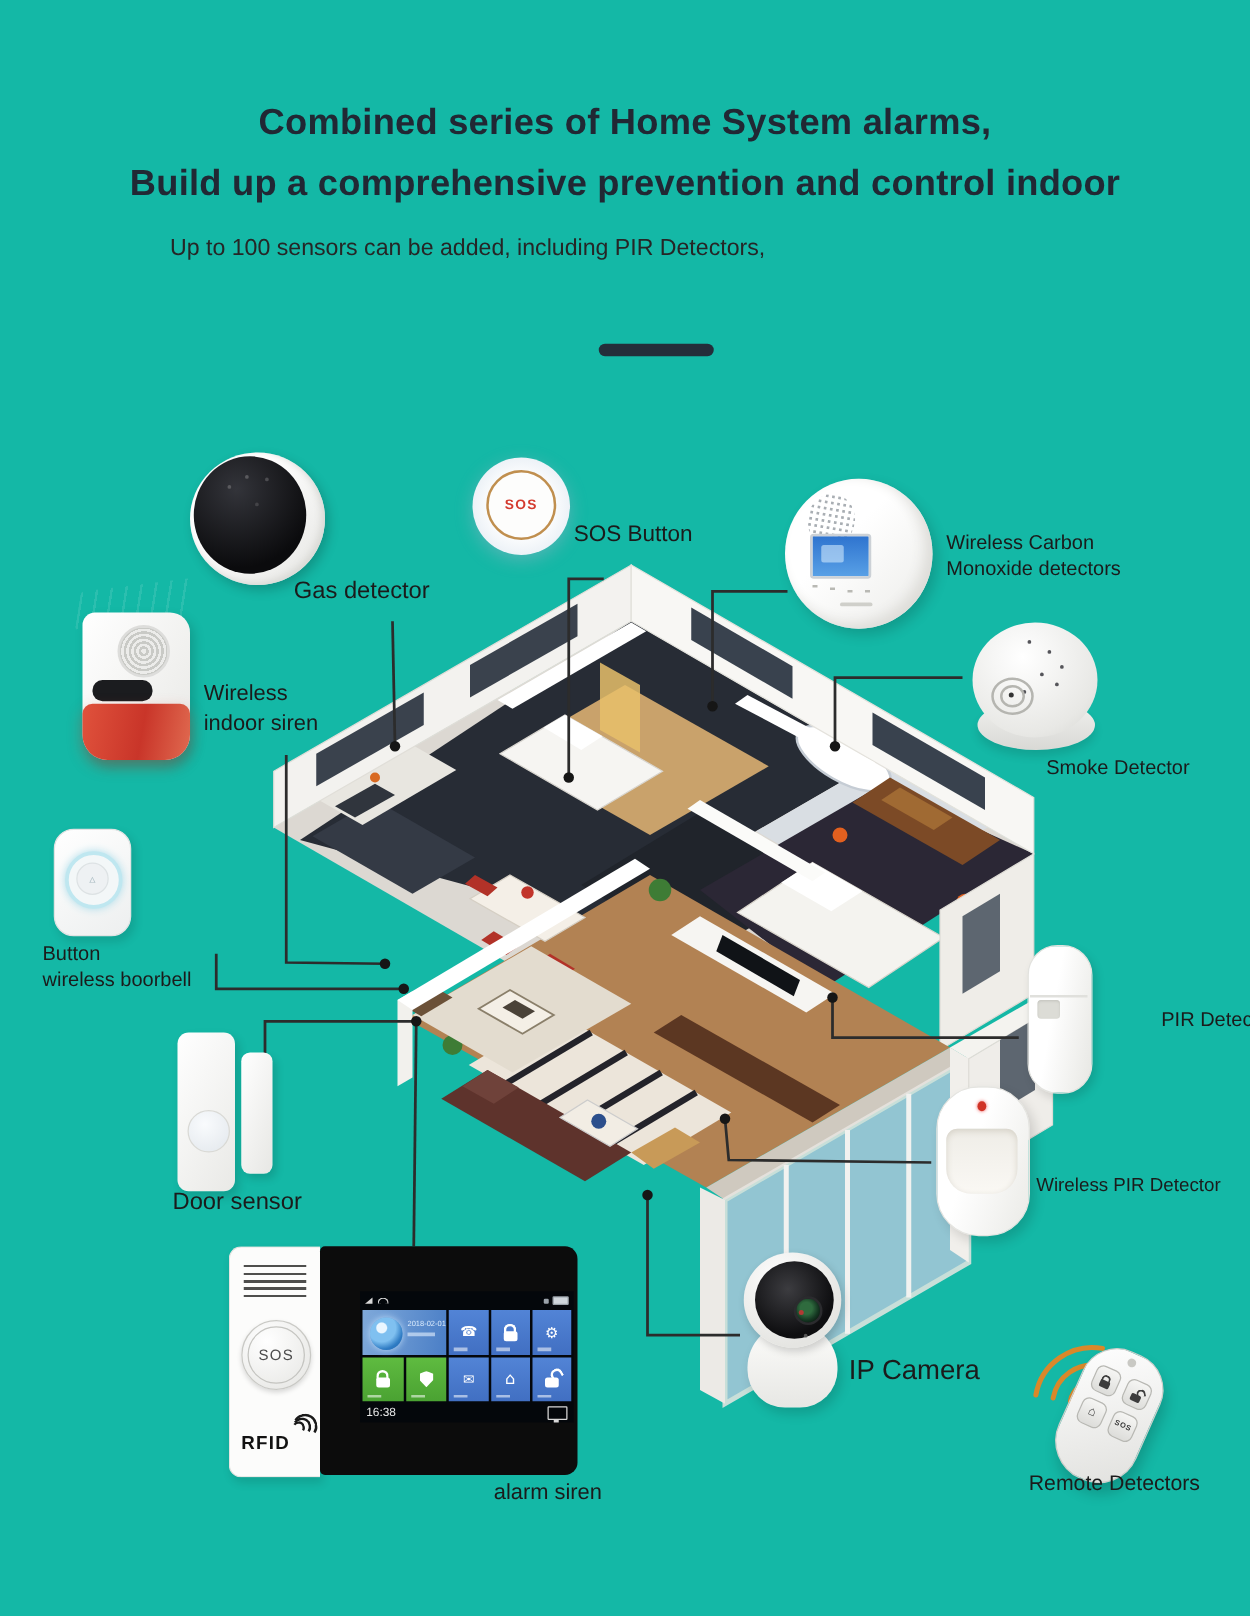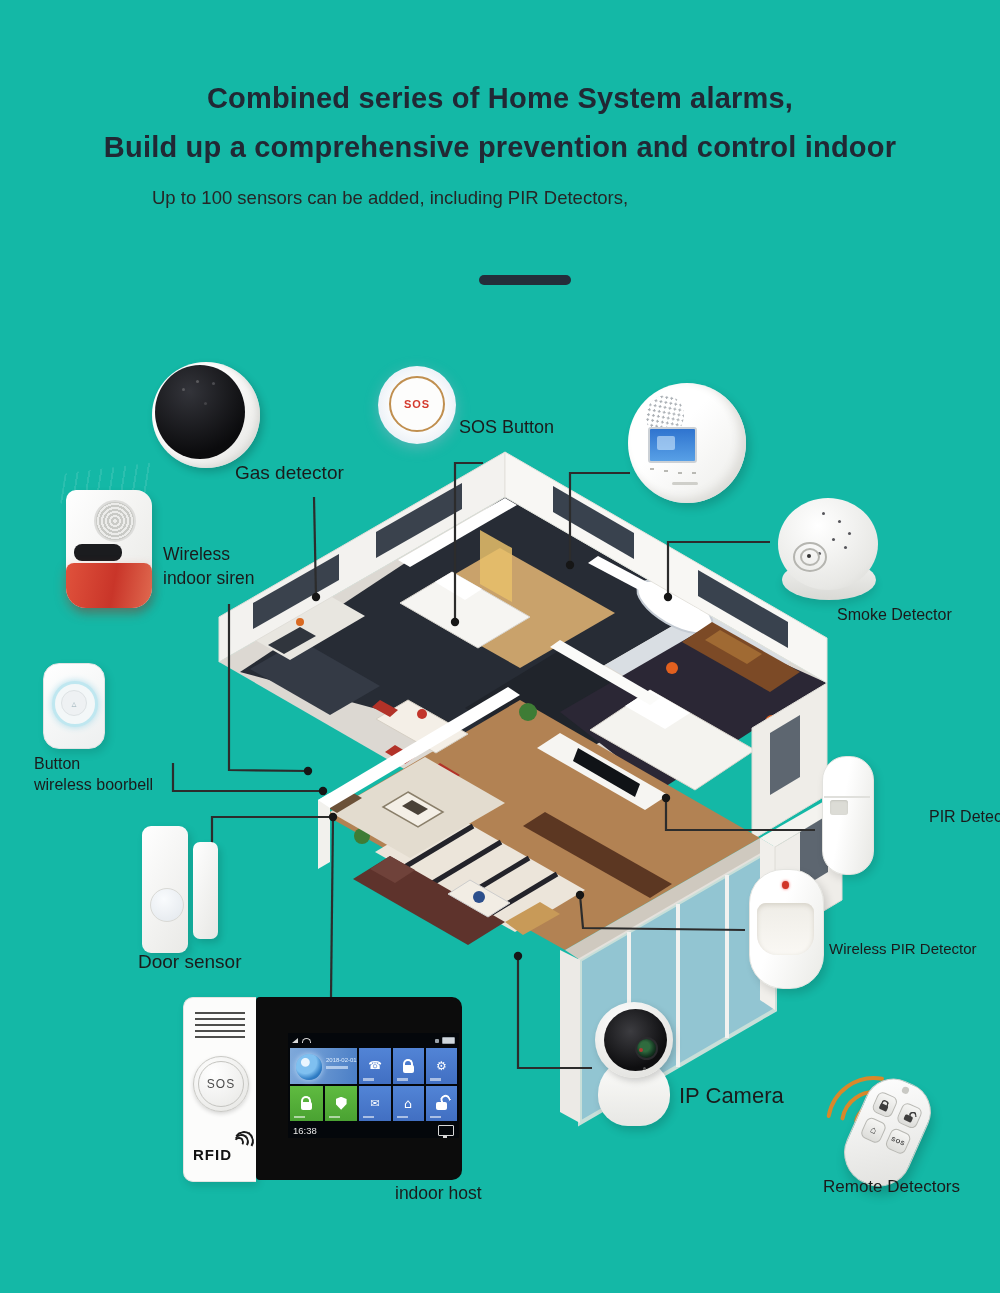--- a/index.html
+++ b/index.html
@@ -1,21 +1,21 @@
 <!DOCTYPE html>
 <html><head>
 <meta charset="utf-8">
 <style>
   html,body{margin:0;padding:0;background:#fff;}
   .page{position:relative;width:1000px;height:1293px;background:#14b8a6;overflow:hidden;
         font-family:"Liberation Sans","DejaVu Sans",sans-serif;color:#1c1c1c;}
   .abs{position:absolute;}
   
   .title{width:1000px;text-align:center;font-weight:bold;color:#212834;font-size:29px;letter-spacing:.2px;}
-  .subtitle{left:152px;font-size:18.5px;color:#262626;}
+  .subtitle{left:136px;font-size:18.5px;color:#262626;}
   .divider{left:479px;top:275px;width:92px;height:10px;border-radius:5px;background:#242e3a;}
   
   .lbl{font-size:17px;color:#1b1b1b;white-space:nowrap;}
   
   .gas-ring{left:152px;top:362px;width:108px;height:106px;border-radius:50%;
     background:linear-gradient(135deg,#ffffff 30%,#e6e6e3);box-shadow:3px 4px 9px rgba(0,0,0,.20),inset -3px -2px 6px #d9d9d5;}
   .gas-face{left:155px;top:365px;width:90px;height:94px;border-radius:50%;
     background:radial-gradient(circle at 38% 28%,#33343a,#0b0b0d 72%);}
   .gas-marks{left:182px;top:388px;width:3px;height:3px;background:#5a5a5e;border-radius:50%;
     box-shadow:14px -8px 0 #5a5a5e,30px -6px 0 #4c4c50,22px 14px 0 #434347;}
@@ -292,20 +292,24 @@
   </div>
   <div class="abs lbl" style="left:459px;top:417px;font-size:18px;">SOS Button</div>
 
   <div class="abs co-body"></div>
   <div class="abs co-dots"></div>
   <div class="abs co-lcd">
       <i></i>
     </div>
   <div class="abs co-btns"></div>
   <div class="abs co-brand"></div>
+  <div class="abs lbl small-lbl" style="left:757px;top:424px;line-height:21px;">
+    <div>Wireless Carbon</div>
+    <div>Monoxide detectors</div>
+  </div>
 
   <div class="abs sm-base"></div>
   <div class="abs sm-dome"></div>
   <div class="abs sm-holes"></div>
   <div class="abs sm-ring">
       <i></i>
       <b></b>
     </div>
   <div class="abs lbl small-lbl" style="left:837px;top:606px;">Smoke Detector</div>
 
@@ -409,21 +413,21 @@
               <span class="cap"></span>
           </div>
         </div>
         <div class="tbar">
           <span class="ttime">16:38</span>
           <span class="tmon"></span>
         </div>
       </div>
     </div>
   </div>
-  <div class="abs lbl" style="left:395px;top:1183px;font-size:17.5px;">indoor host</div>
+  <div class="abs lbl" style="left:395px;top:1183px;font-size:17.5px;">alarm siren</div>
 
   <div class="abs cam">
     <div class="cam-body"></div>
     <div class="cam-head">
       <div class="cam-face">
         <div class="cam-lens"></div>
         <div class="cam-mic"></div>
       </div>
     </div>
   </div>

